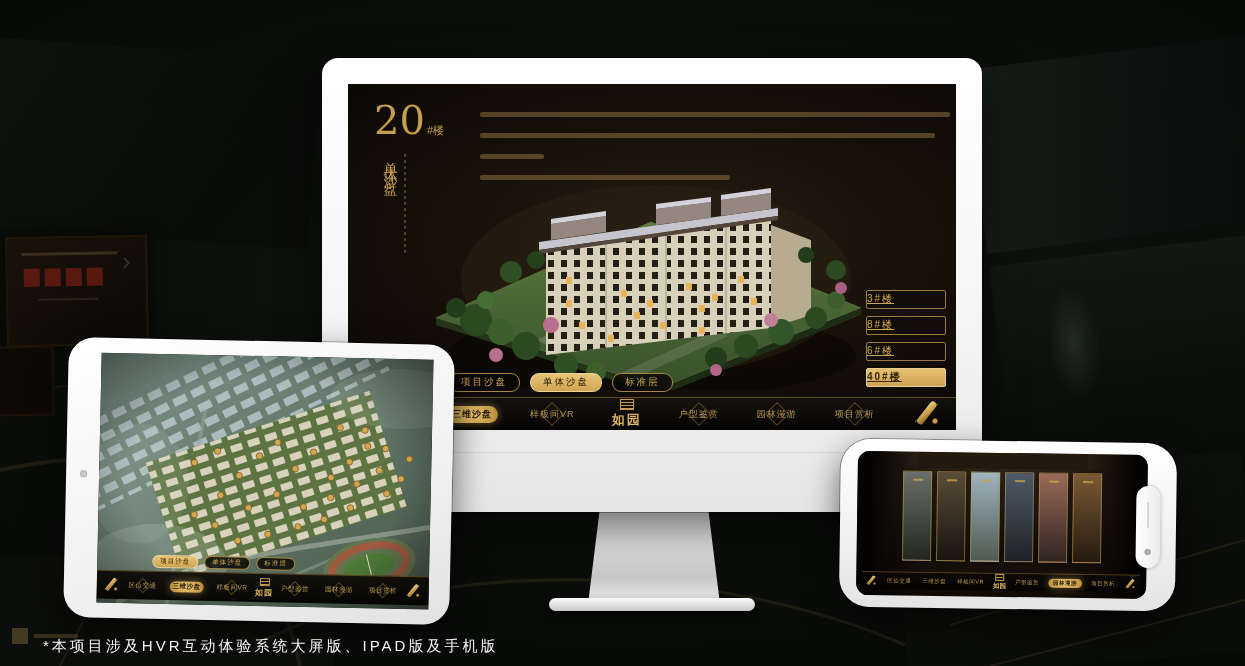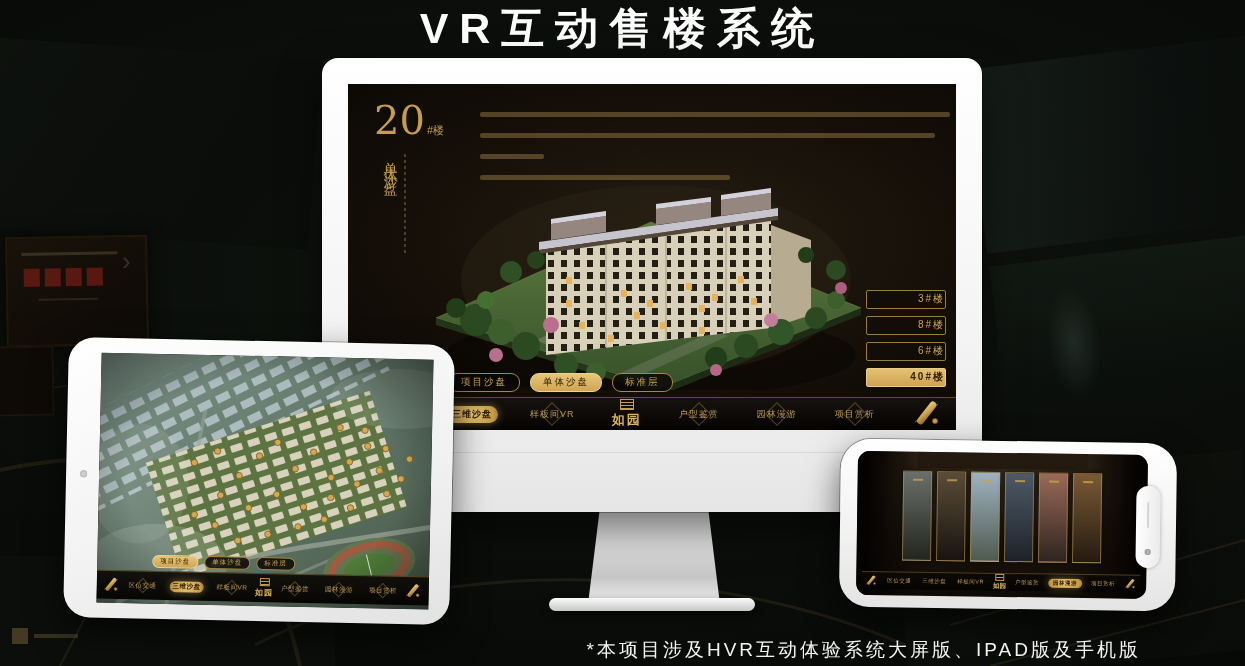--- a/index.html
+++ b/index.html
@@ -28,22 +28,22 @@
   .plq-marks span{width:16px;height:18px;background:#6b1b12;filter:blur(.6px);opacity:.8;display:block;}
   .plq-sub{position:absolute;left:30px;top:60px;width:60px;height:2px;background:#3c3228;opacity:.6;}
   .plaque2{position:absolute;left:-6px;top:346px;width:56px;height:66px;border:2px solid #1c130a;
       background:#0e0a06;transform:rotate(-1deg);}
   .chevron{position:absolute;left:122px;top:246px;color:#31342f;font-size:26px;}
   #bg-map{position:absolute;inset:0;}
 
   
   .headline{position:absolute;left:0;right:0;top:0;height:56px;line-height:56px;text-align:center;
       color:#ffffff;font-size:43px;font-weight:bold;letter-spacing:11px;}
-  .footnote{position:absolute;left:0;right:104px;top:637px;text-align:right;color:#f3f3f3;
-      font-size:19px;letter-spacing:3px;margin-left:43px;}
+  .footnote{position:absolute;left:0;right:104px;top:637px;text-align:left;color:#f3f3f3;
+      font-size:15px;letter-spacing:3px;margin-left:43px;}
 
   
   .stand-neck{position:absolute;left:588px;top:508px;width:132px;height:96px;
       background:linear-gradient(180deg,#ececec 0%,#e3e3e3 35%,#c6c6c6 72%,#efefef 100%);
       clip-path:polygon(9% 0,91% 0,98% 78%,100% 100%,0 100%,2% 78%);}
   .stand-base{position:absolute;left:549px;top:598px;width:206px;height:13px;border-radius:7px;
       background:linear-gradient(180deg,#fbfbfb,#c7c7c7);box-shadow:0 4px 10px rgba(0,0,0,.55);}
   .monitor-body{position:absolute;left:322px;top:58px;width:660px;height:454px;border-radius:16px;
       background:linear-gradient(180deg,#ffffff 0%,#f4f4f4 60%,#e6e6e6 100%);
       box-shadow:0 0 0 1px rgba(0,0,0,.3), 0 16px 42px rgba(0,0,0,.55);}
@@ -60,22 +60,22 @@
       font-size:14px;letter-spacing:7px;height:120px;}
   .v-deco{position:absolute;left:56px;top:70px;width:2px;height:100px;
       background:repeating-linear-gradient(180deg,#8a6f3f 0 3px, transparent 3px 6px);opacity:.5;}
   .desc{position:absolute;left:132px;top:28px;}
   .desc div{height:5px;background:#8a6f3f;opacity:.55;border-radius:2px;margin-bottom:16px;filter:blur(.4px);}
   .d1{width:470px;} .d2{width:455px;} .d3{width:64px;} .d4{width:250px;}
 
   .building-visual{position:absolute;left:68px;top:66px;}
 
   .bld-buttons{position:absolute;right:10px;top:206px;display:flex;flex-direction:column;gap:7px;}
-  .bld-btn{width:78px;height:17px;line-height:16px;text-align:right;font-size:10px;letter-spacing:2px;
-      color:#cda655;background:rgba(18,13,7,.85);border:1px solid #9a7c3e;border-radius:2px;cursor:pointer;}
+  .bld-btn{width:78px;height:17px;line-height:16px;text-align:left;font-size:10px;letter-spacing:2px;
+      color:#cda655;background:rgba(18,13,7,.85);border:1px solid #9a7c3e;border-radius:2px;cursor:pointer;text-decoration:underline;}
   .bld-btn.active{background:linear-gradient(180deg,#e6c173,#cfa252);color:#352405;font-weight:bold;border-color:#e9cd8a;}
 
   .view-tabs{position:absolute;left:100px;top:289px;display:flex;gap:10px;}
   .pill{font-size:9.5px;letter-spacing:2px;color:#caa251;background:rgba(10,8,5,.85);
       border:1px solid #a88743;border-radius:9px;padding:2px 12px;cursor:pointer;}
   .pill.active{background:linear-gradient(180deg,#e8c577,#d0a553);color:#2f2106;border-color:#eed397;}
 
   .navbar{position:absolute;left:0;right:0;bottom:0;height:32px;
       background:linear-gradient(180deg,#15120e 0%,#070504 90%);
       border-top:1px solid rgba(190,150,70,.5);display:flex;align-items:center;justify-content:space-between;
@@ -177,21 +177,20 @@
           <span></span>
           <span></span>
           <span></span>
         </div>
       <div class="plq-sub"></div>
     </div>
     <div class="plaque2"></div>
     <div class="chevron">›</div>
   </div>
 
-  <div class="headline">VR互动售楼系统</div>
 
   <div class="stand-neck"></div>
   <div class="stand-base"></div>
 
   <div class="monitor-body">
     <div class="monitor-screen">
       <div class="app">
 
         <div class="heading">
           <span class="num">20</span><span class="suf">#楼</span>

